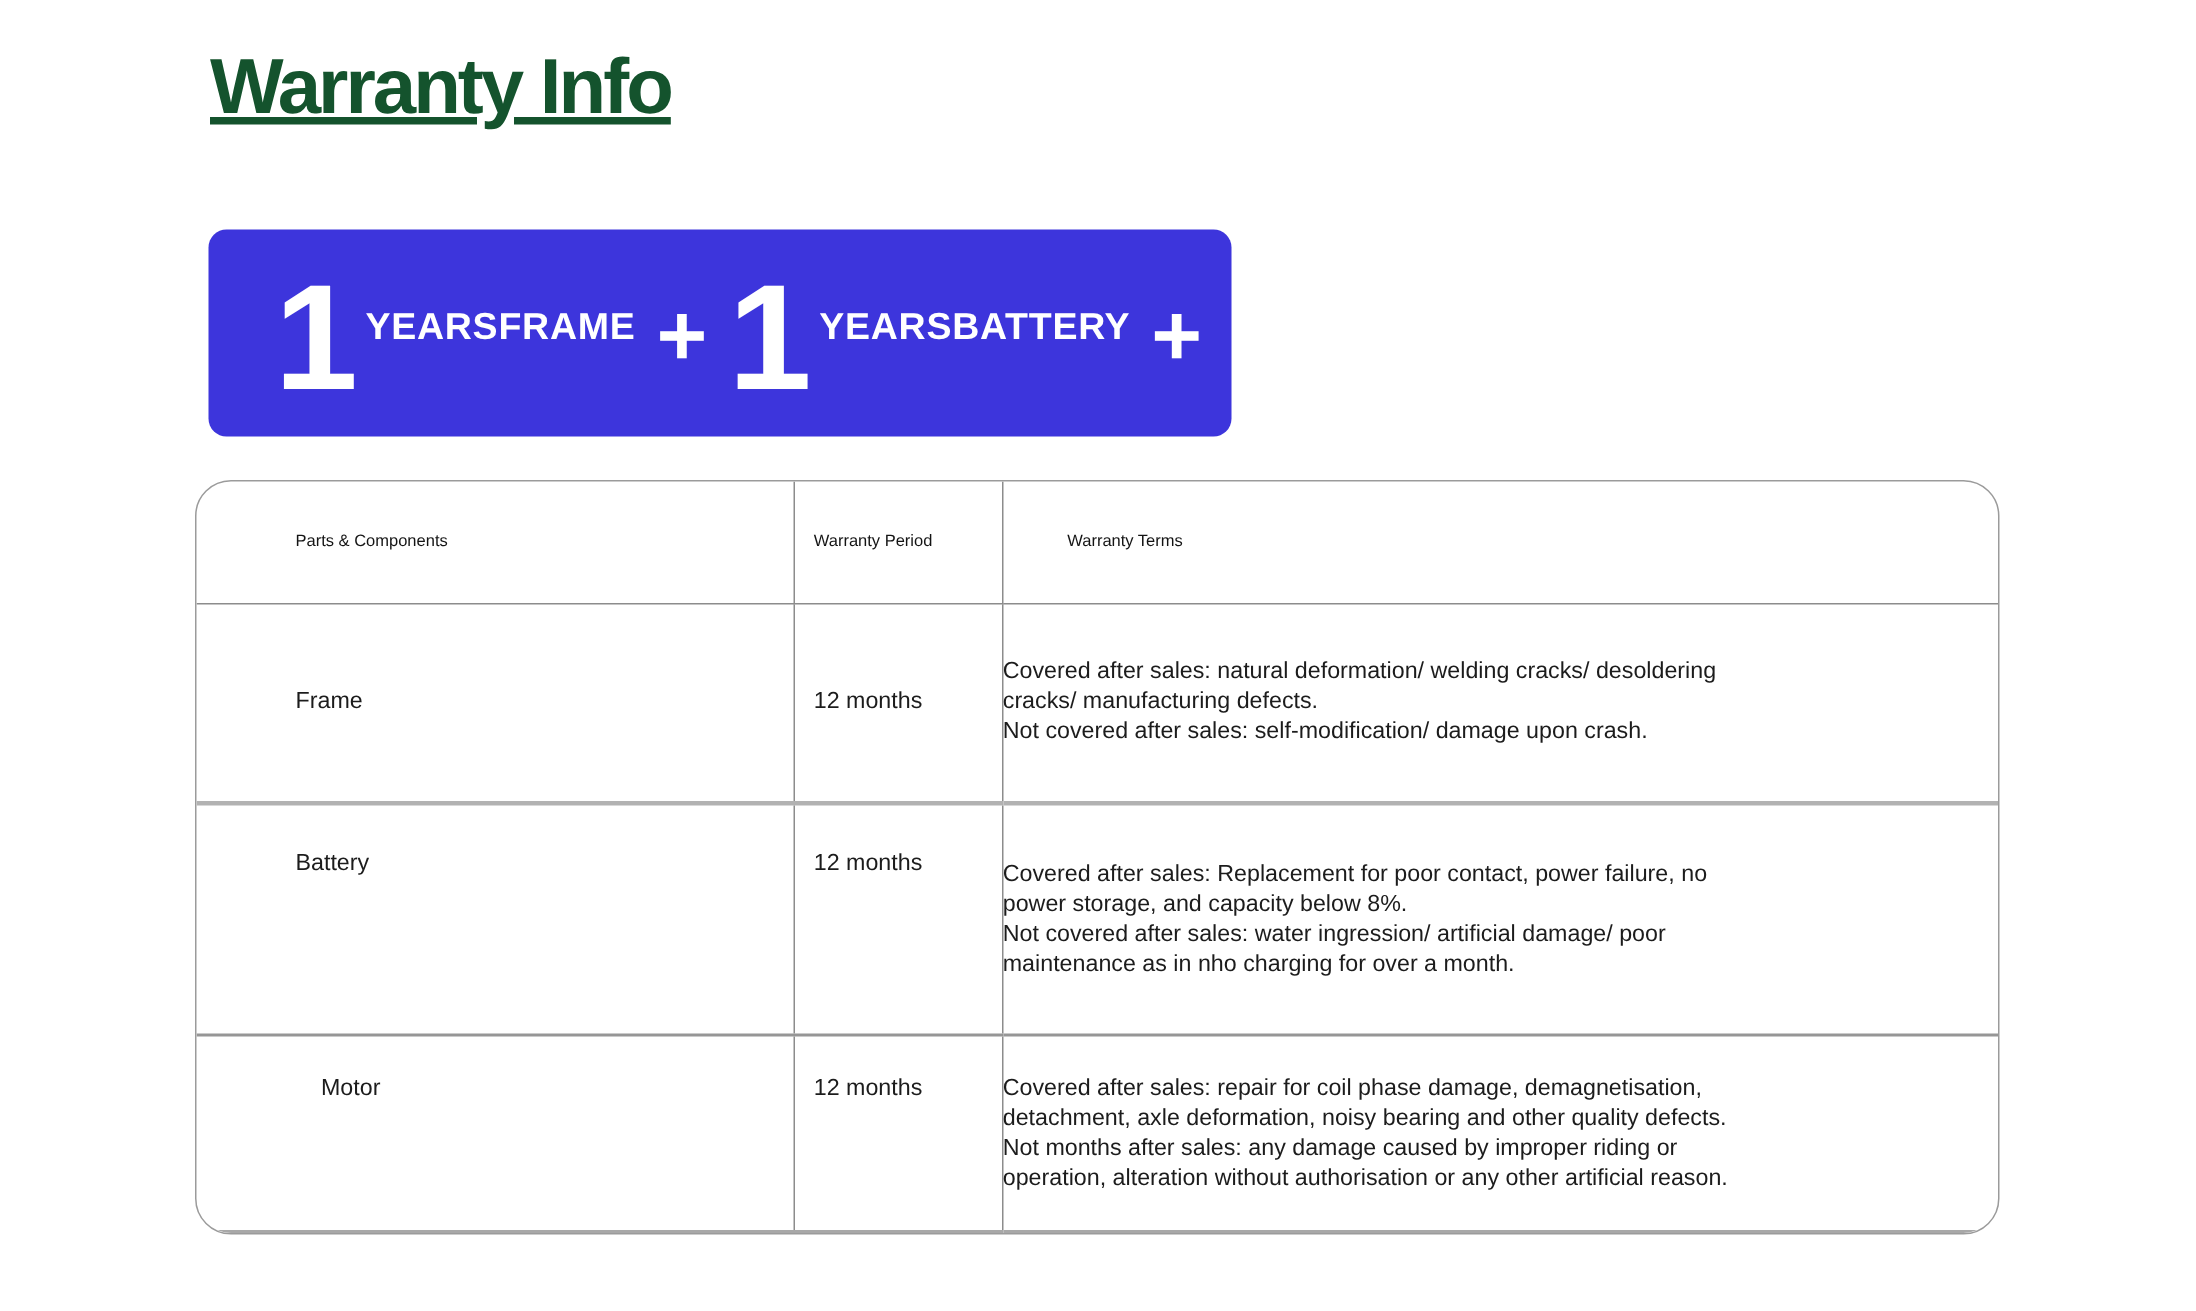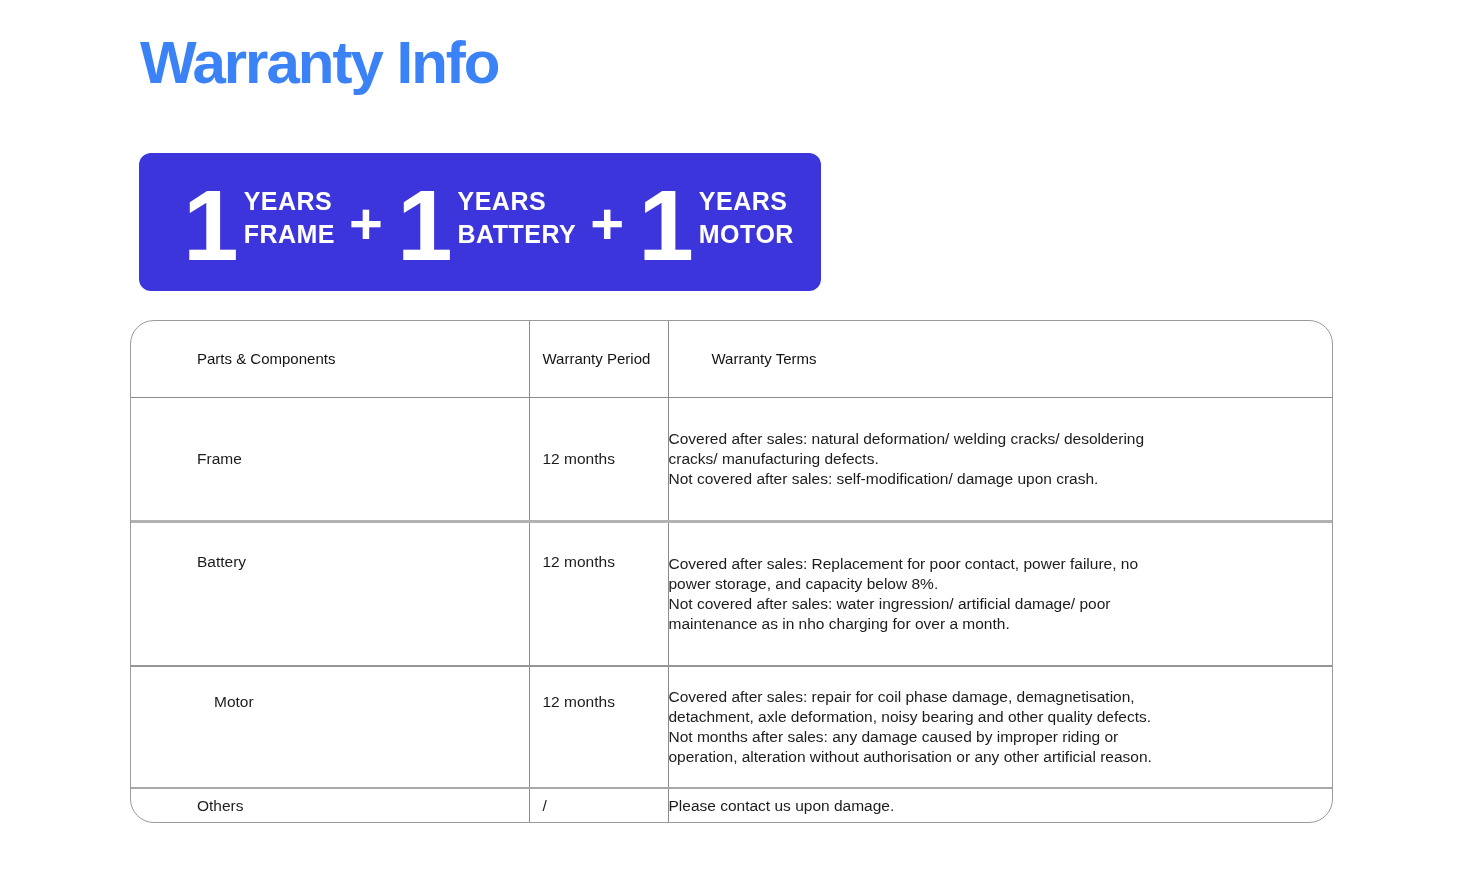--- a/index.html
+++ b/index.html
@@ -8,25 +8,26 @@
     background: #ffffff;
     font-family: "Liberation Sans", sans-serif;
     overflow: hidden;
     position: relative;
   }
 
   
   .page-title {
     position: absolute;
     left: 140px; top: 30px;
-    font-size: 60px;
+    font-size: 52px;
     font-weight: bold;
     letter-spacing: -2px;
-    color: #3b82f6;
+    color: #14532d;
     line-height: 1.1;
+    text-decoration: underline;
   }
 
   
   .banner {
     position: absolute;
     left: 139px; top: 153px;
     width: 682px; height: 138px;
     background: #3D35DC;
     border-radius: 12px;
     display: flex;
@@ -42,21 +43,20 @@
   }
   .banner-number {
     font-size: 100px;
     font-weight: bold;
     line-height: 0.86;
     letter-spacing: -4px;
     transform: translateY(3px);
   }
   .banner-lines {
     display: flex;
-    flex-direction: column;
     justify-content: center;
     font-size: 25px;
     font-weight: bold;
     line-height: 1.32;
     letter-spacing: 0.5px;
     transform: translateY(-4px);
   }
   .banner-plus {
     font-size: 58px;
     font-weight: bold;
@@ -86,21 +86,21 @@
   .warranty-table td, .warranty-table th {
     vertical-align: middle;
     text-align: left;
     font-weight: normal;
   }
   .warranty-table .cell-part   { padding-left: 66px; border-right: 1px solid #8c8c8c; }
   .warranty-table .cell-period { padding-left: 13px; border-right: 1px solid #8c8c8c; margin-left: 30px; }
   .warranty-table .cell-terms  { padding-right: 34px; white-space: pre-line; line-height: 20px; }
 
   .row-header { height: 76px; }
-  .row-header th { border-bottom: 1px solid #8c8c8c; font-size: 15px; color: #141414; }
+  .row-header th { border-bottom: 1px solid #8c8c8c; font-size: 11px; color: #141414; }
   .row-header .cell-terms { padding-left: 43px; }
 
   .row-frame { height: 124px; }
   .row-frame td { border-bottom: 3px solid #b2b2b2; }
 
   .row-battery { height: 145px; }
   .row-battery td { border-bottom: 2px solid #969696; }
   .row-battery .cell-part, .row-battery .cell-period { vertical-align: top; padding-top: 30px; }
 
   .row-motor { height: 122px; }
@@ -171,20 +171,15 @@
 maintenance as in nho charging for over a month.</td>
     </tr>
     <tr class="row-motor">
       <td class="cell-part">Motor</td>
       <td class="cell-period">12 months</td>
       <td class="cell-terms">Covered after sales:  repair for coil phase damage, demagnetisation,
 detachment, axle deformation, noisy bearing and other quality defects.
 Not months after sales: any damage caused by improper riding or
 operation, alteration without authorisation or any other artificial reason.</td>
     </tr>
-    <tr class="row-others">
-      <td class="cell-part">Others</td>
-      <td class="cell-period">/</td>
-      <td class="cell-terms">Please contact us upon damage.</td>
-    </tr>
   </tbody>
     </table>
 </div>
 
 </body></html>

